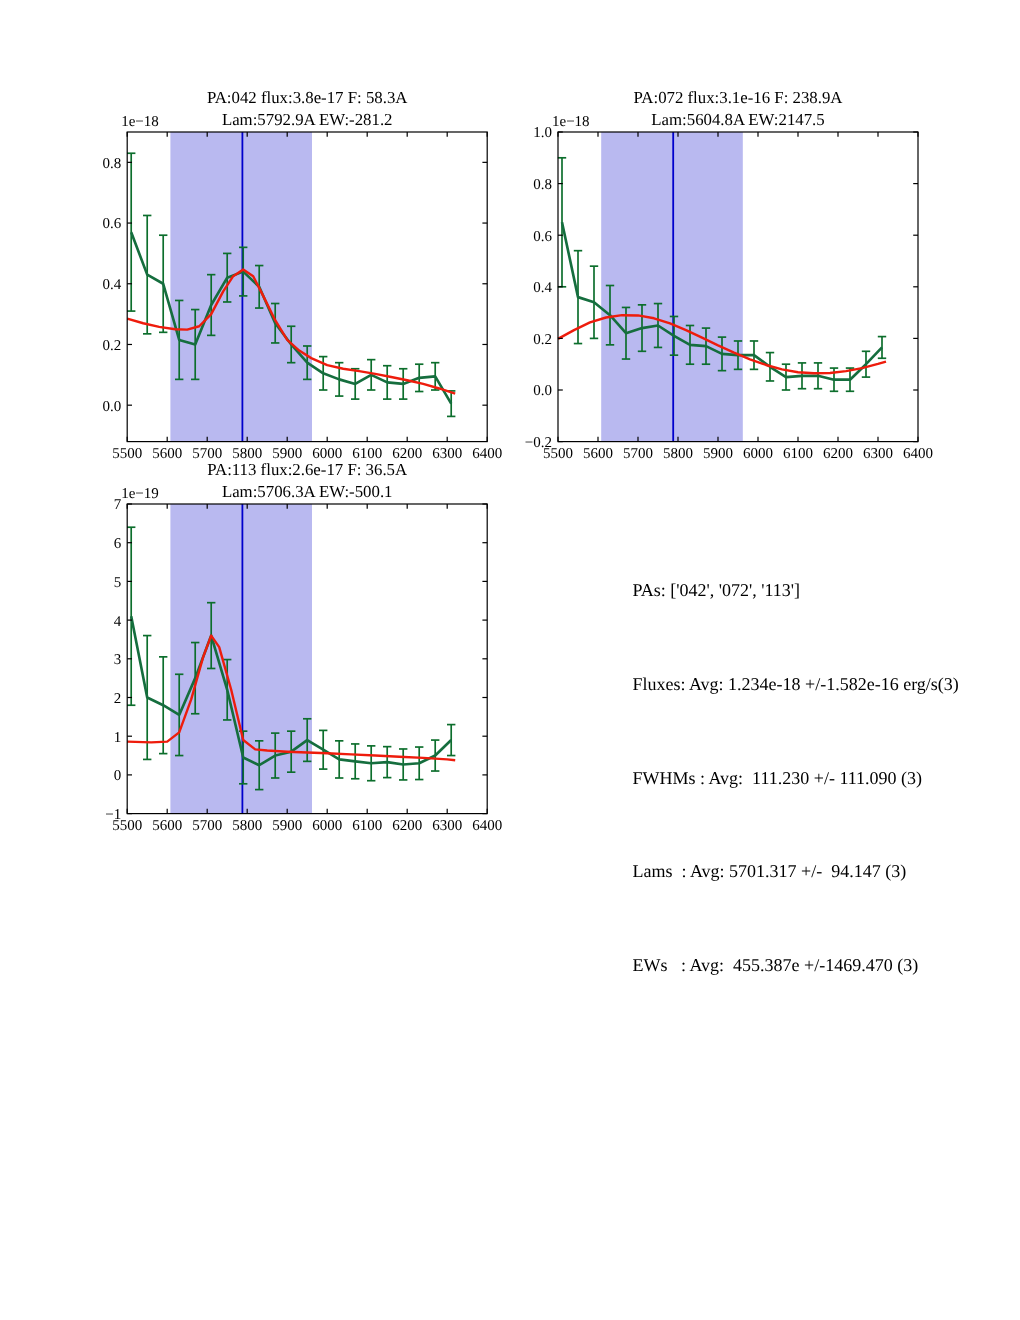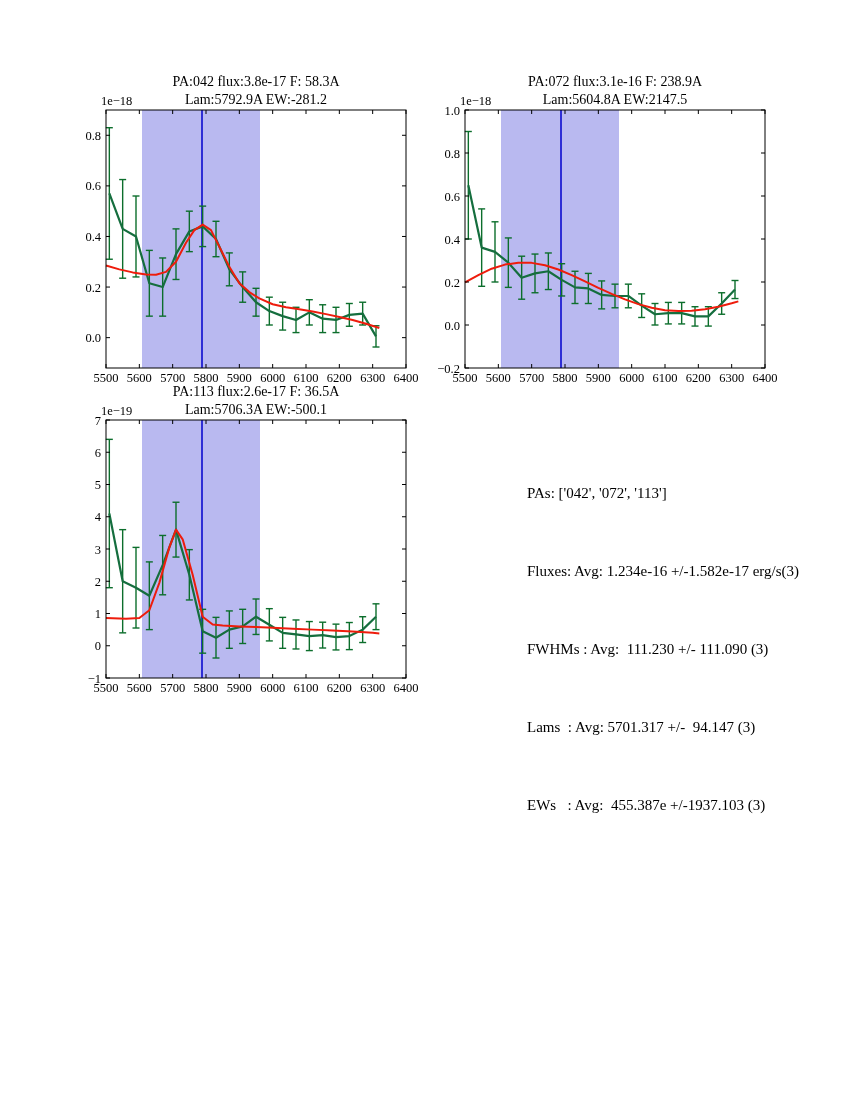--- a/index.html
+++ b/index.html
@@ -398,19 +398,19 @@
           <line x1="106" x2="110" y1="420" y2="420" stroke="#000000"></line>
           <line x1="406" x2="402" y1="420" y2="420" stroke="#000000"></line>
           <text x="101" y="424.5" text-anchor="end" class="tick">7</text>
         </g>
     </g>
 
   </svg>
 
   <div class="summary">
     <div>PAs: ['042', '072', '113']</div>
-    <div>Fluxes: Avg: 1.234e-16 +/-1.582e-17 erg/s(3)</div>
+    <div>Fluxes: Avg: 1.234e-18 +/-1.582e-16 erg/s(3)</div>
     <div>FWHMs : Avg:  111.230 +/- 111.090 (3)</div>
     <div>Lams  : Avg: 5701.317 +/-  94.147 (3)</div>
-    <div>EWs   : Avg:  455.387e +/-1937.103 (3)</div>
+    <div>EWs   : Avg:  455.387e +/-1469.470 (3)</div>
   </div>
 
 </div>
 
 </body></html>

